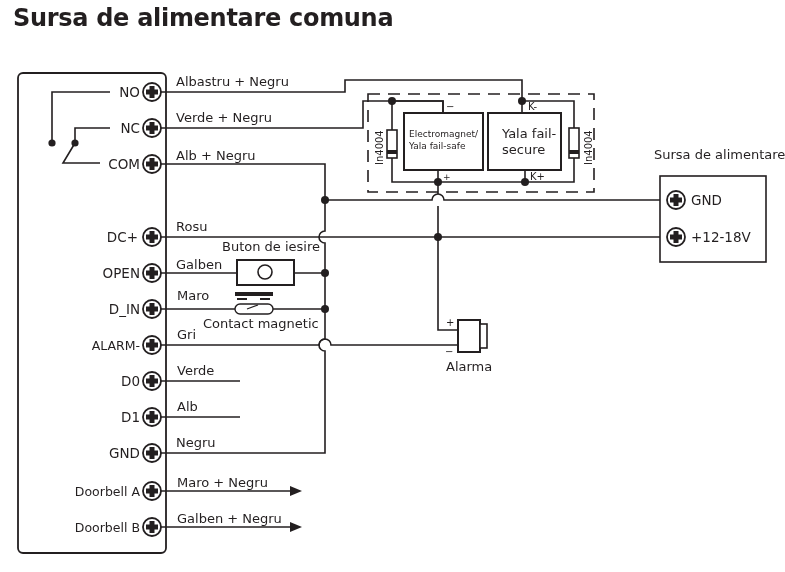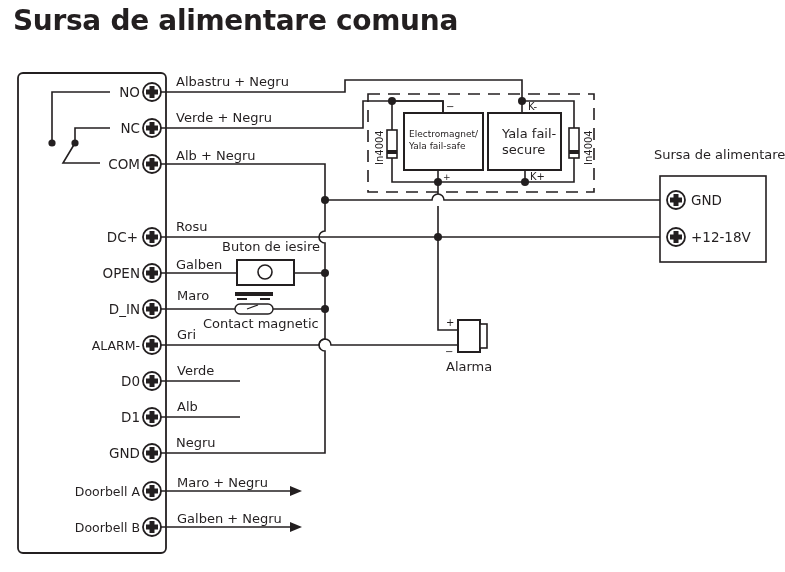--- a/index.html
+++ b/index.html
@@ -1,20 +1,20 @@
 <!DOCTYPE html>
 <html><head>
 <meta charset="utf-8">
 <style>
   html, body { margin: 0; padding: 0; background: #ffffff; }
   body { width: 785px; height: 572px; position: relative; overflow: hidden; }
   .title {
     position: absolute; left: 13px; top: 4px;
     font-family: "DejaVu Sans", sans-serif; font-weight: bold;
-    font-size: 28px; color: #231f20; letter-spacing: -0.3px;
+    font-size: 24px; color: #231f20; letter-spacing: -0.3px;
   }
   svg { position: absolute; left: 0; top: 0; }
   .w { stroke: #231f20; stroke-width: 1.6; fill: none; }
   .dash { stroke: #231f20; stroke-width: 1.6; fill: none; stroke-dasharray: 12 8; }
   .dot { fill: #231f20; }
   .box { stroke: #231f20; stroke-width: 2; fill: #ffffff; }
   .lbl { font-family: "DejaVu Sans", sans-serif; font-size: 13.5px; fill: #231f20; }
   .wire { font-family: "DejaVu Sans", sans-serif; font-size: 13px; fill: #231f20; }
   .small { font-family: "DejaVu Sans", sans-serif; font-size: 9px; fill: #231f20; }
   .mid { font-family: "DejaVu Sans", sans-serif; font-size: 13px; fill: #231f20; }

